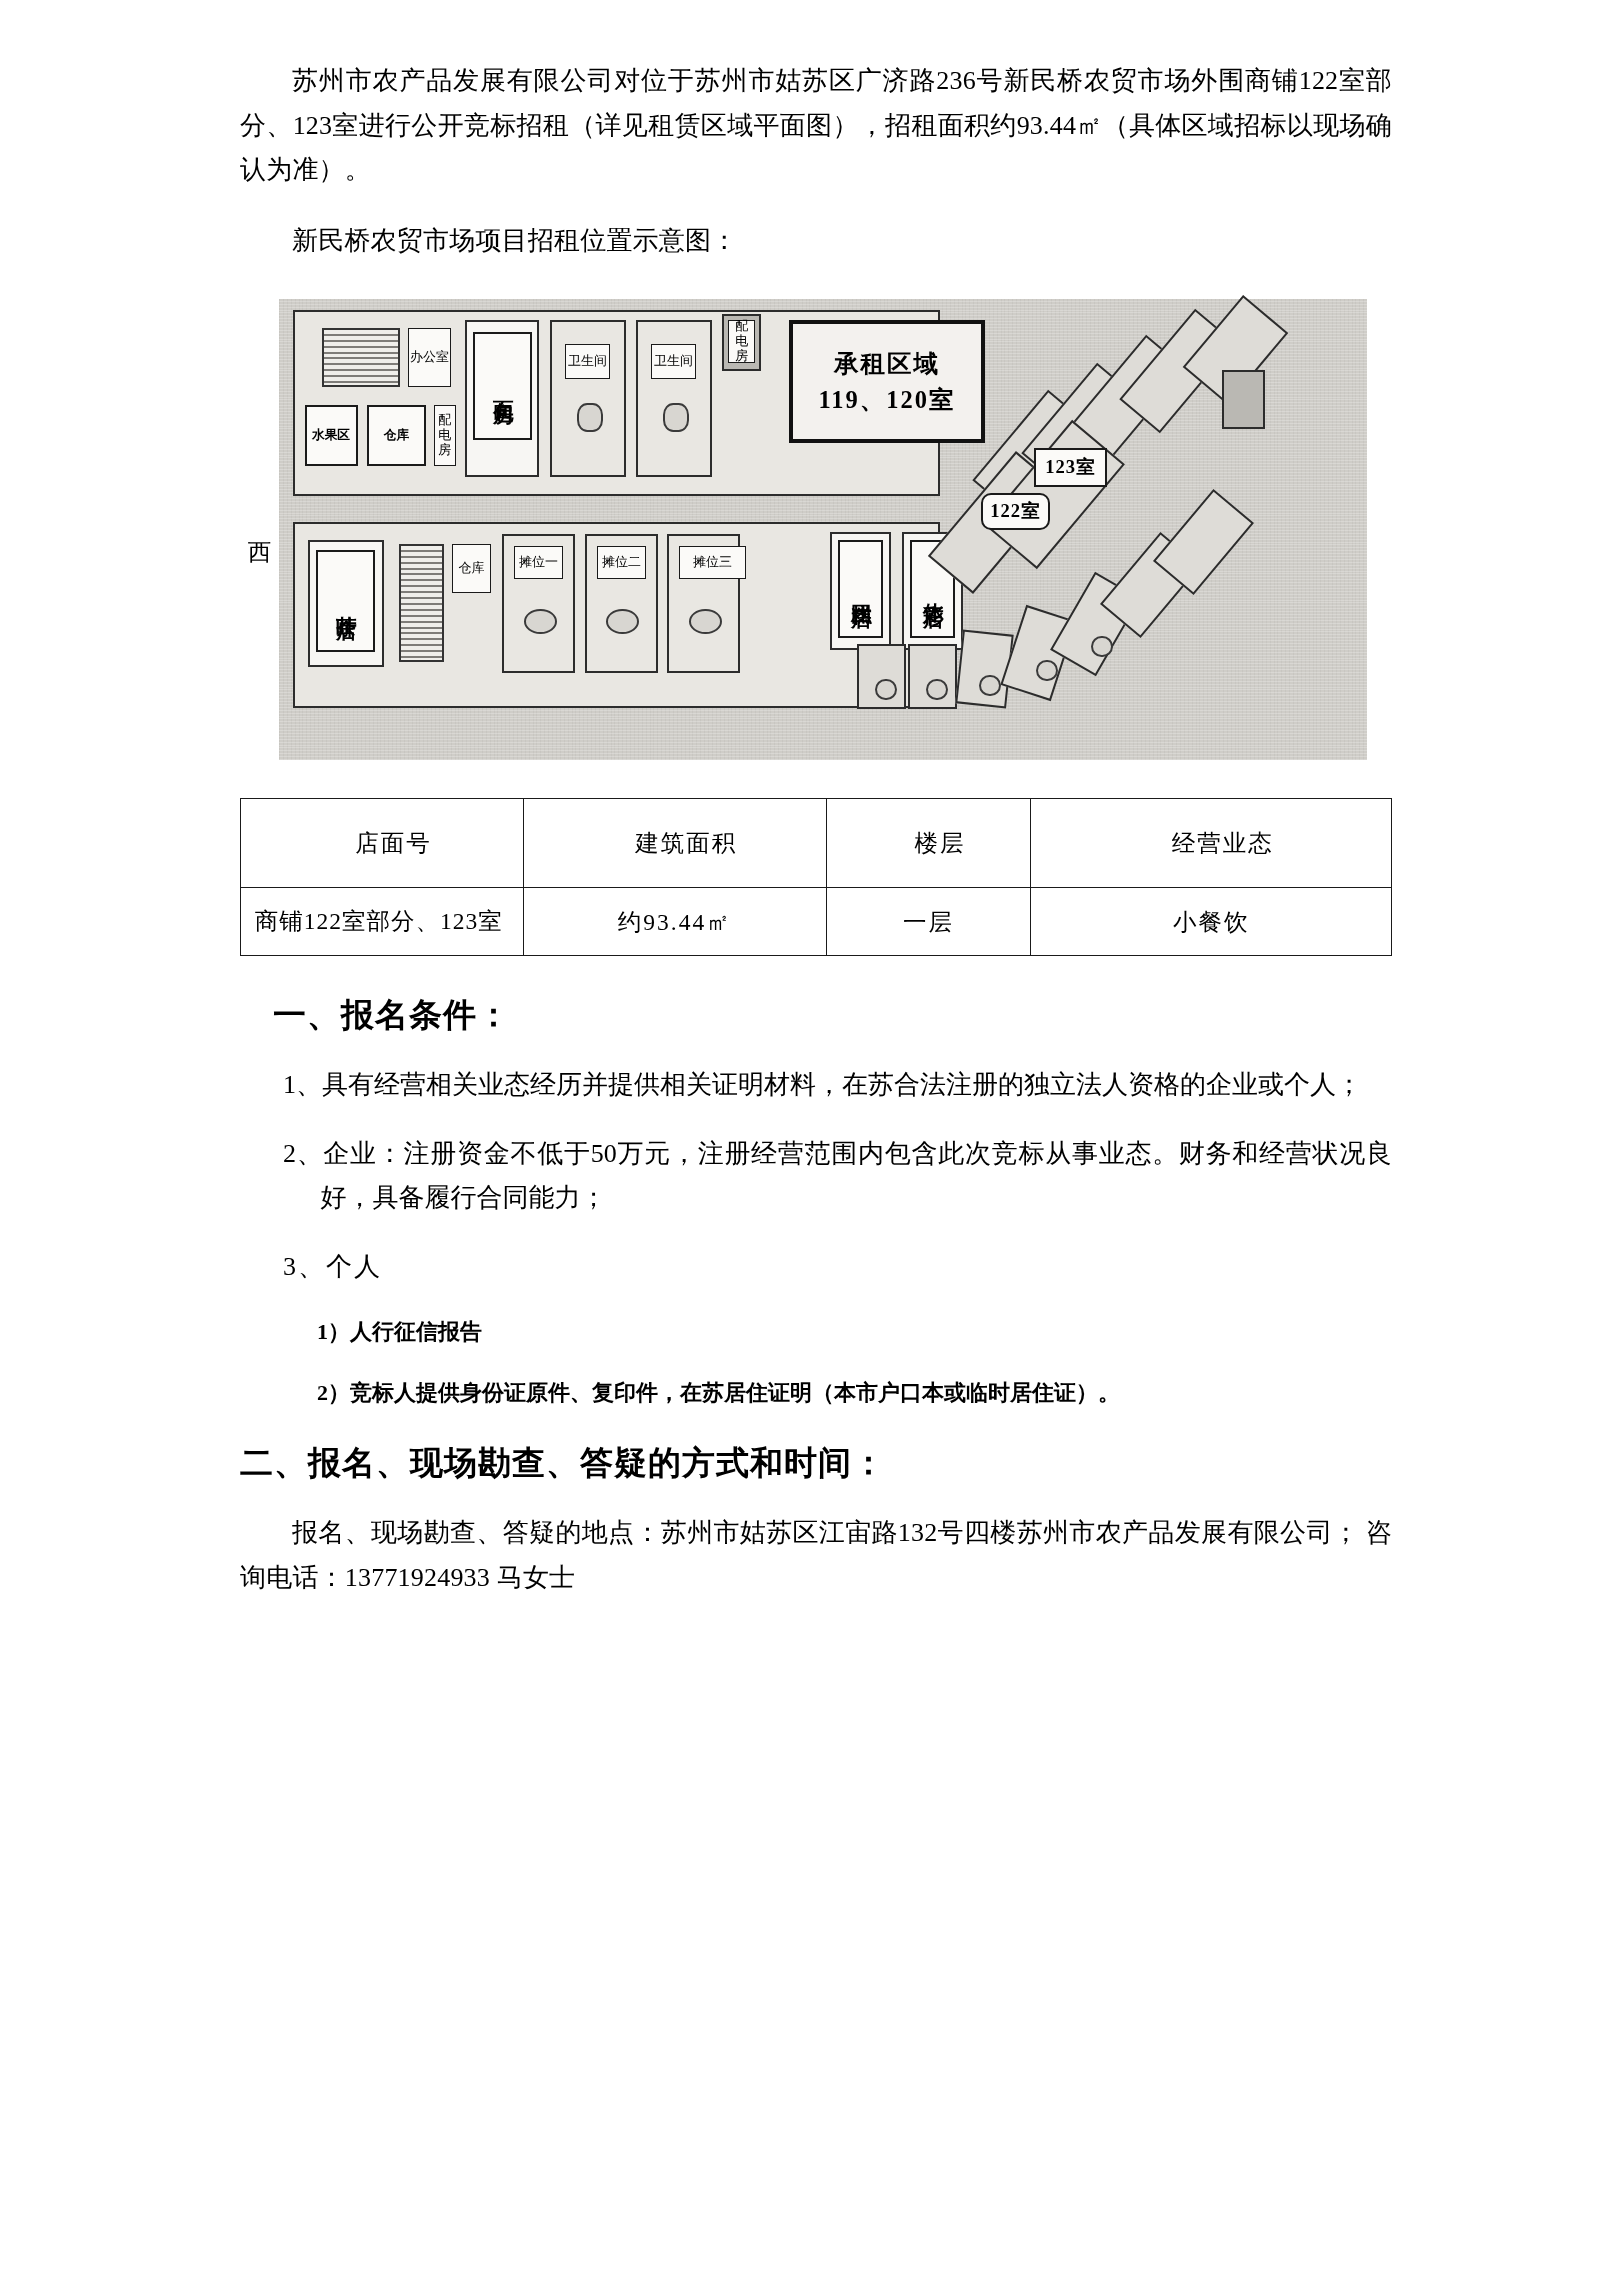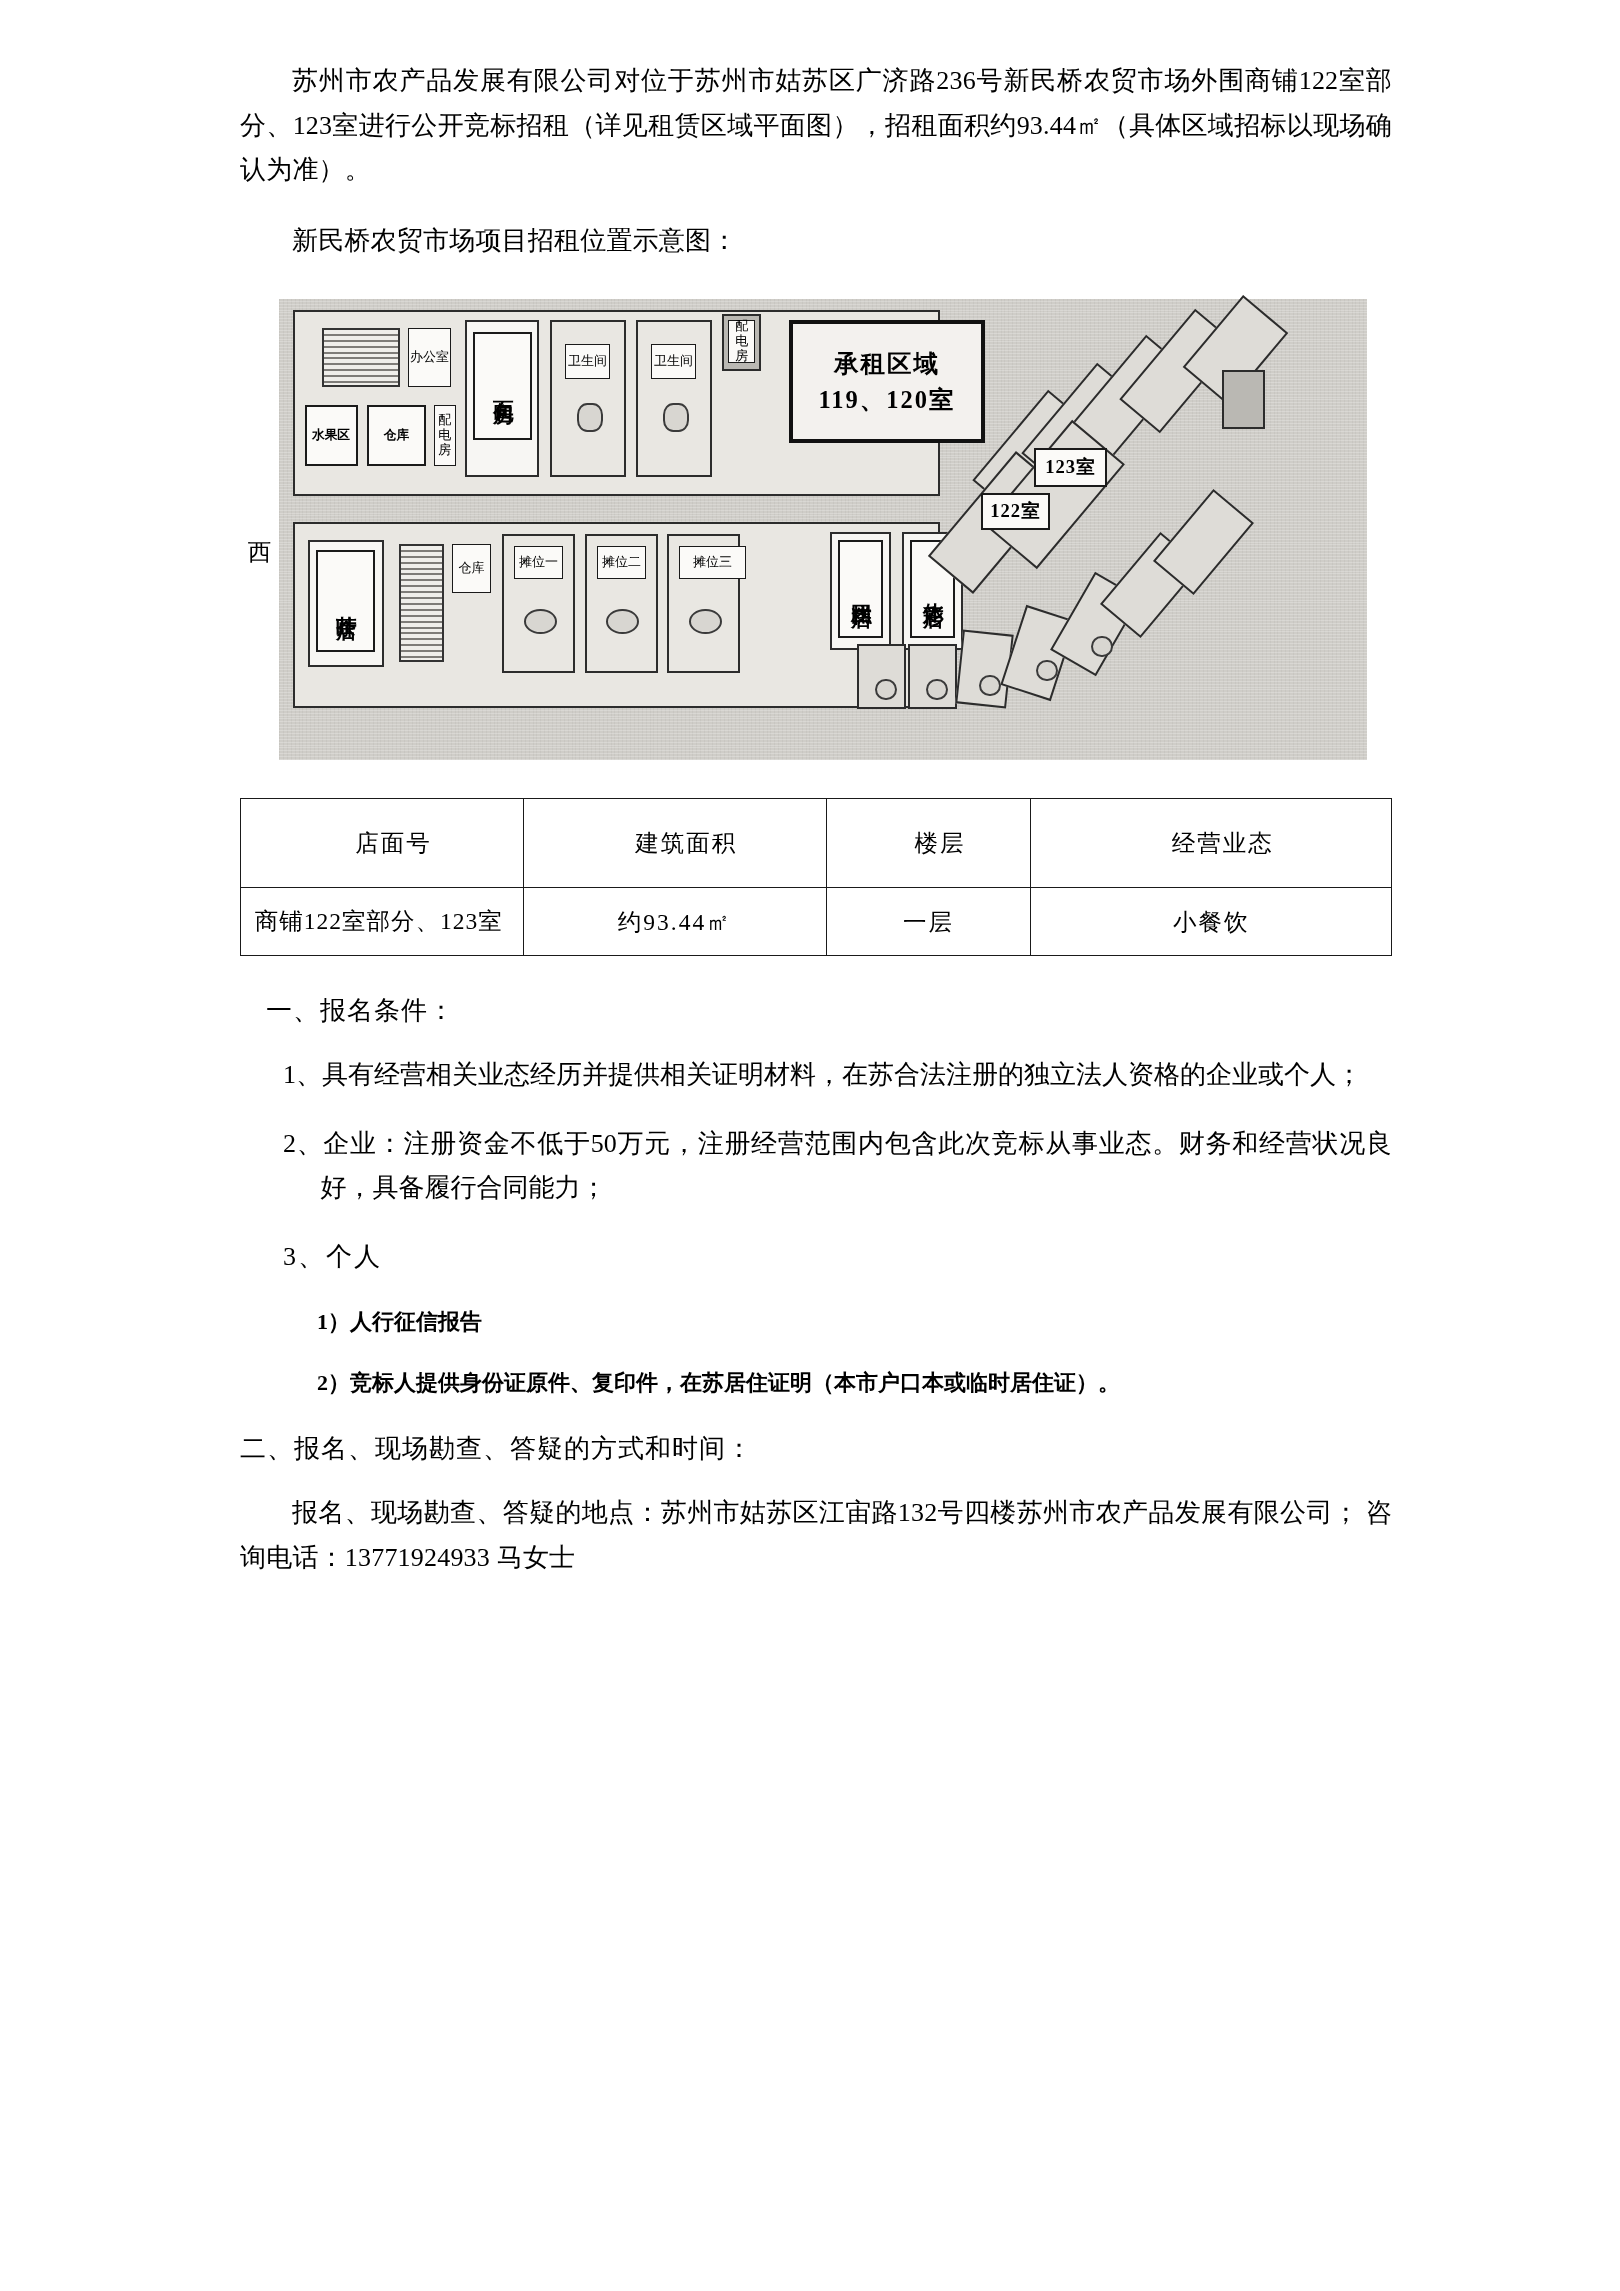--- a/index.html
+++ b/index.html
@@ -29,22 +29,22 @@
   }
   p {
     margin: 0 0 25.5px 0;
     font-size: 26px;
     line-height: 1.72;
     text-align: justify;
     letter-spacing: 0.2px;
   }
   .indent2 { text-indent: 2em; }
   .heading {
-    font-weight: normal;
-    font-size: 26px;
+    font-weight: bold;
+    font-size: 33px;
     margin: 29px 0 25.5px 0;
     letter-spacing: 1px;
   }
   .heading.lvl1 { text-indent: 1em; }
   .list-item {
     font-size: 26px;
     line-height: 1.72;
     margin: 0 0 23.5px 0;
     padding-left: 3.1em;
     text-indent: -1.45em;
@@ -259,21 +259,21 @@
         <div class="diag grey" style="left:725px; top:94px; width:53px; height:118px; transform: rotate(40deg);"></div>
         <div class="diag grey" style="left:774px; top:67px; width:53px; height:118px; transform: rotate(40deg);"></div>
         <div class="diag white" style="left:823px; top:39px; width:53px; height:118px; transform: rotate(40deg);"></div>
         <div class="diag grey" style="left:872px; top:13.7px; width:53px; height:118px; transform: rotate(40deg);"></div>
         <div class="diag dark" style="left:927px; top:3.9px; width:59px; height:94px; transform: rotate(40deg);"></div>
 
         <div class="diag white" style="left:686px; top:155px; width:59px; height:137px; transform: rotate(40deg);"></div>
         <div class="diag white" style="left:741px; top:127px; width:69px; height:137px; transform: rotate(40deg);"></div>
 
         <div class="lbl" style="left:755px; top:149px; width:73px; height:39px; font-size:18.6px;">123室</div>
-        <div class="lbl" style="left:702px; top:194px; width:69px; height:37px; font-size:18.6px;">122室</div>
+        <div class="lbl" style="left:702px; top:194px; width:69px; height:37px; font-size:18.6px;border-radius:10px;">122室</div>
 
         <div class="diag grey" style="left:578px; top:345px; width:49px; height:65px;"></div>
         <div class="diag grey" style="left:629px; top:345px; width:49px; height:65px;"></div>
         <div class="diag grey" style="left:680px; top:333px; width:51px; height:74px; transform: rotate(6deg);"></div>
         <div class="diag grey" style="left:733px; top:312px; width:53px; height:84px; transform: rotate(18deg);"></div>
         <div class="diag grey" style="left:790px; top:280px; width:53px; height:90px; transform: rotate(30deg);"></div>
         <div class="diag grey" style="left:845px; top:239px; width:53px; height:94px; transform: rotate(40deg);"></div>
         <div class="diag grey" style="left:898px; top:196px; width:53px; height:94px; transform: rotate(40deg);"></div>
 
         <div class="circle" style="left:596px; top:380px; width:17.6px; height:17.6px;"></div>

